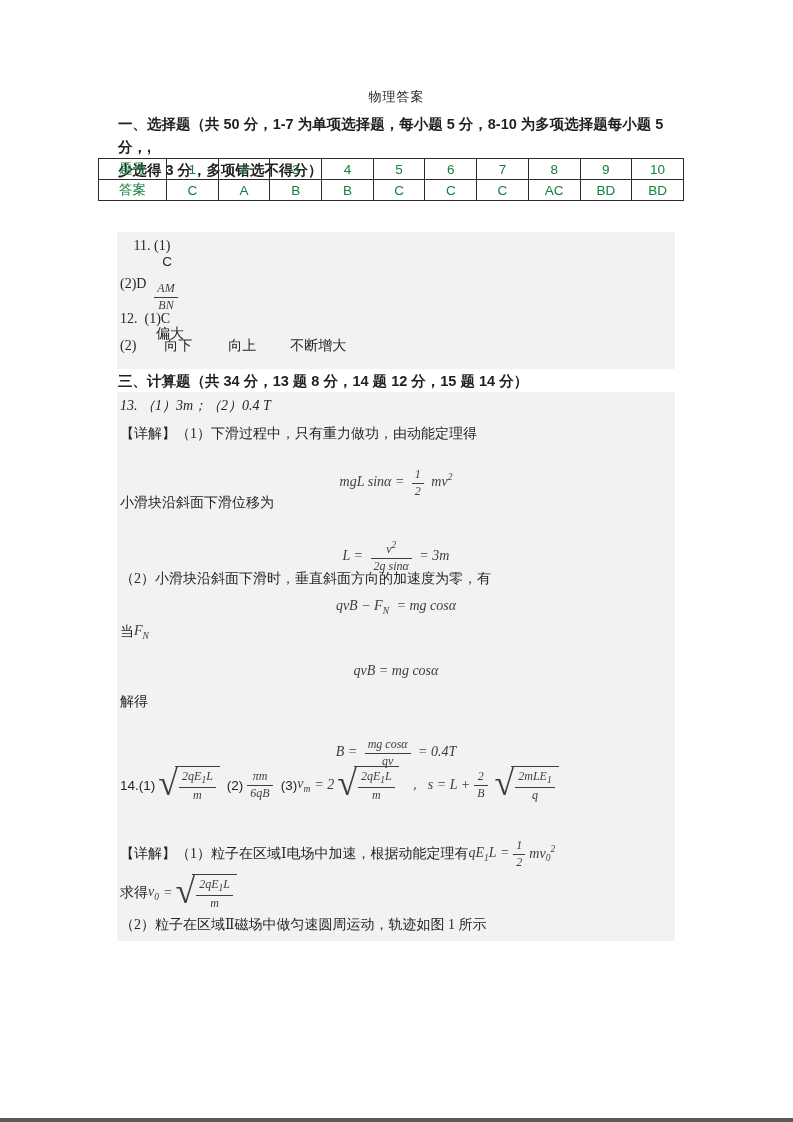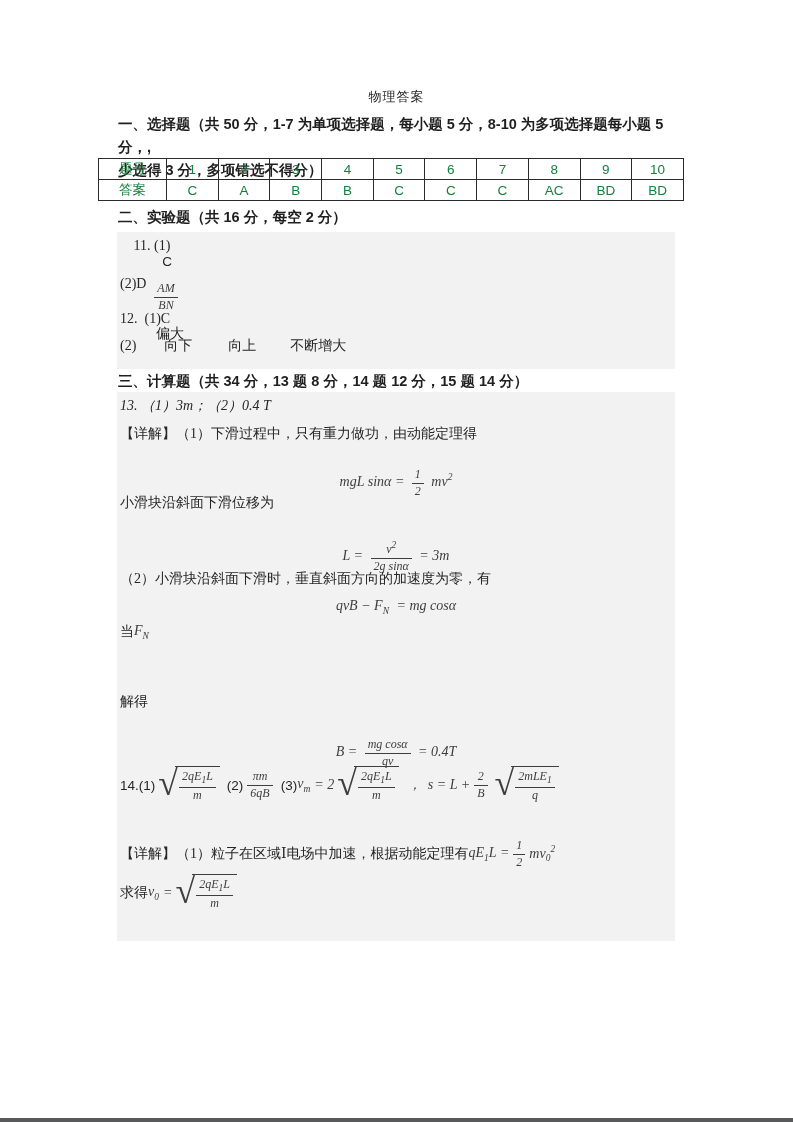--- a/index.html
+++ b/index.html
@@ -96,21 +96,20 @@
       <td>C</td>
       <td>C</td>
       <td>C</td>
       <td>AC</td>
       <td>BD</td>
       <td>BD</td>
     </tr>
   </tbody>
     </table>
 
-  <div class="h h2pos">二、实验题（共 16 分，每空 2 分）</div>
 
   <div class="gray g1">
     <div class="fline" style="top:6px;left:3px;height:36px;flex-direction:column;">
       <span class="txt">11. (1)</span>
       <span class="ansletter ml30">C</span>
       <span class="formula ml28"><span class="frac">
             <span class="fnum">AM</span>
             <span class="fden">BN</span>
           </span></span>
       <span class="txt ml36">偏大</span>
@@ -157,20 +156,23 @@
     <div class="fcenter formula" style="top:206px;">
       <span><span>qvB − F</span><sub>N</sub></span>
       <span class="ml4">= mg cosα</span>
     </div>
 
     <div class="fline" style="top:230px;left:3px;height:20px;">
       <span class="txt">当</span>
       <span class="formula"><span>F</span><sub>N</sub></span>
     </div>
 
+    <div class="fcenter formula" style="top:271px;">
+      <span>qvB = mg cosα</span>
+    </div>
 
     <div class="txt abs" style="top:301px;">解得</div>
 
     <div class="fcenter formula" style="top:333px;">
       <span>B =</span>
       <span class="frac">
           <span class="fnum">mg cosα</span>
           <span class="fden">qv</span>
         </span>
       <span>= 0.4T</span>
@@ -231,18 +233,19 @@
       <span class="formula ml4">=</span>
       <span class="formula sqrt">
           <span class="rsign">√</span>
           <span class="rbody"><span class="frac">
               <span class="fnum"><span>2qE</span><sub>1</sub><span>L</span></span>
               <span class="fden">m</span>
             </span></span>
         </span>
     </div>
 
+    <div class="txt abs" style="top:524px;">（2）粒子在区域Ⅱ磁场中做匀速圆周运动，轨迹如图 1 所示</div>
 
   </div>
 
   <div class="bottom-edge"></div>
 
 </div>
 
 </body></html>

